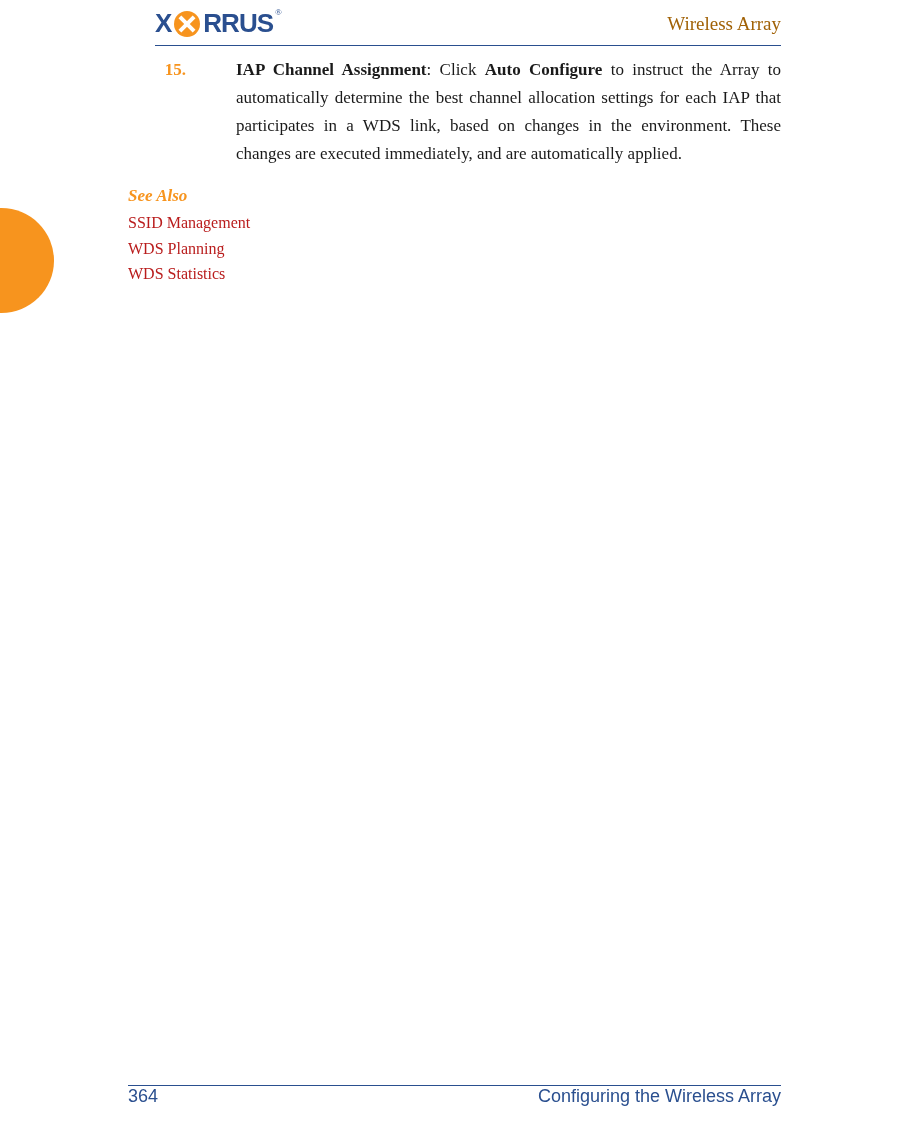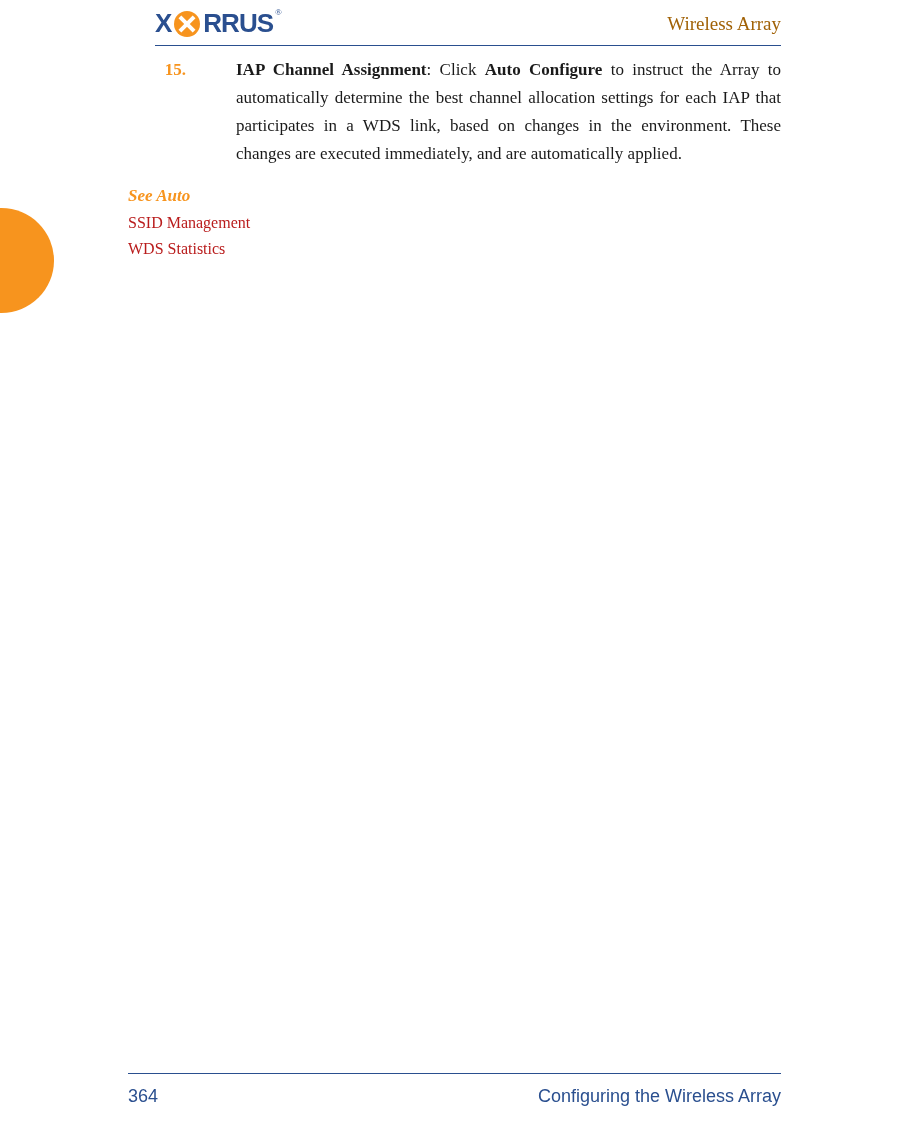--- a/index.html
+++ b/index.html
@@ -130,21 +130,21 @@
       background: #f7941e;
       border-top-right-radius: 54px;
       border-bottom-right-radius: 54px;
     }
     .footer {
       position: absolute;
       bottom: 30px;
       left: 128px;
       right: 120px;
       border-top: 1px solid #2a4f8f;
-      padding-top: 12px;
+      padding-top: 0;
       display: flex;
       justify-content: space-between;
       font-family: Arial, Helvetica, sans-serif;
       font-size: 18px;
       color: #2a4f8f;
     }
   </style>
 </head>
 <body>
 
@@ -164,22 +164,23 @@
 
   <div class="content">
     <div class="list-item">
       <div class="list-number">15.</div>
       <div class="list-body">
         <span class="bold">IAP Channel Assignment</span><span>: Click </span><span class="bold">Auto Configure</span><span> to instruct the Array to automatically determine the best channel allocation settings for each IAP that participates in a WDS link, based on changes in the environment. These changes are executed immediately, and are automatically applied.</span>
       </div>
     </div>
 
     <div class="see-also-section">
-      <div class="see-also-heading">See Auto</div>
+      <div class="see-also-heading">See Also</div>
       <span class="see-also-link">SSID Management</span>
+      <span class="see-also-link">WDS Planning</span>
       <span class="see-also-link">WDS Statistics</span>
     </div>
   </div>
 
   <div class="footer">
     <div>364</div>
     <div>Configuring the Wireless Array</div>
   </div>
 
 </div>

